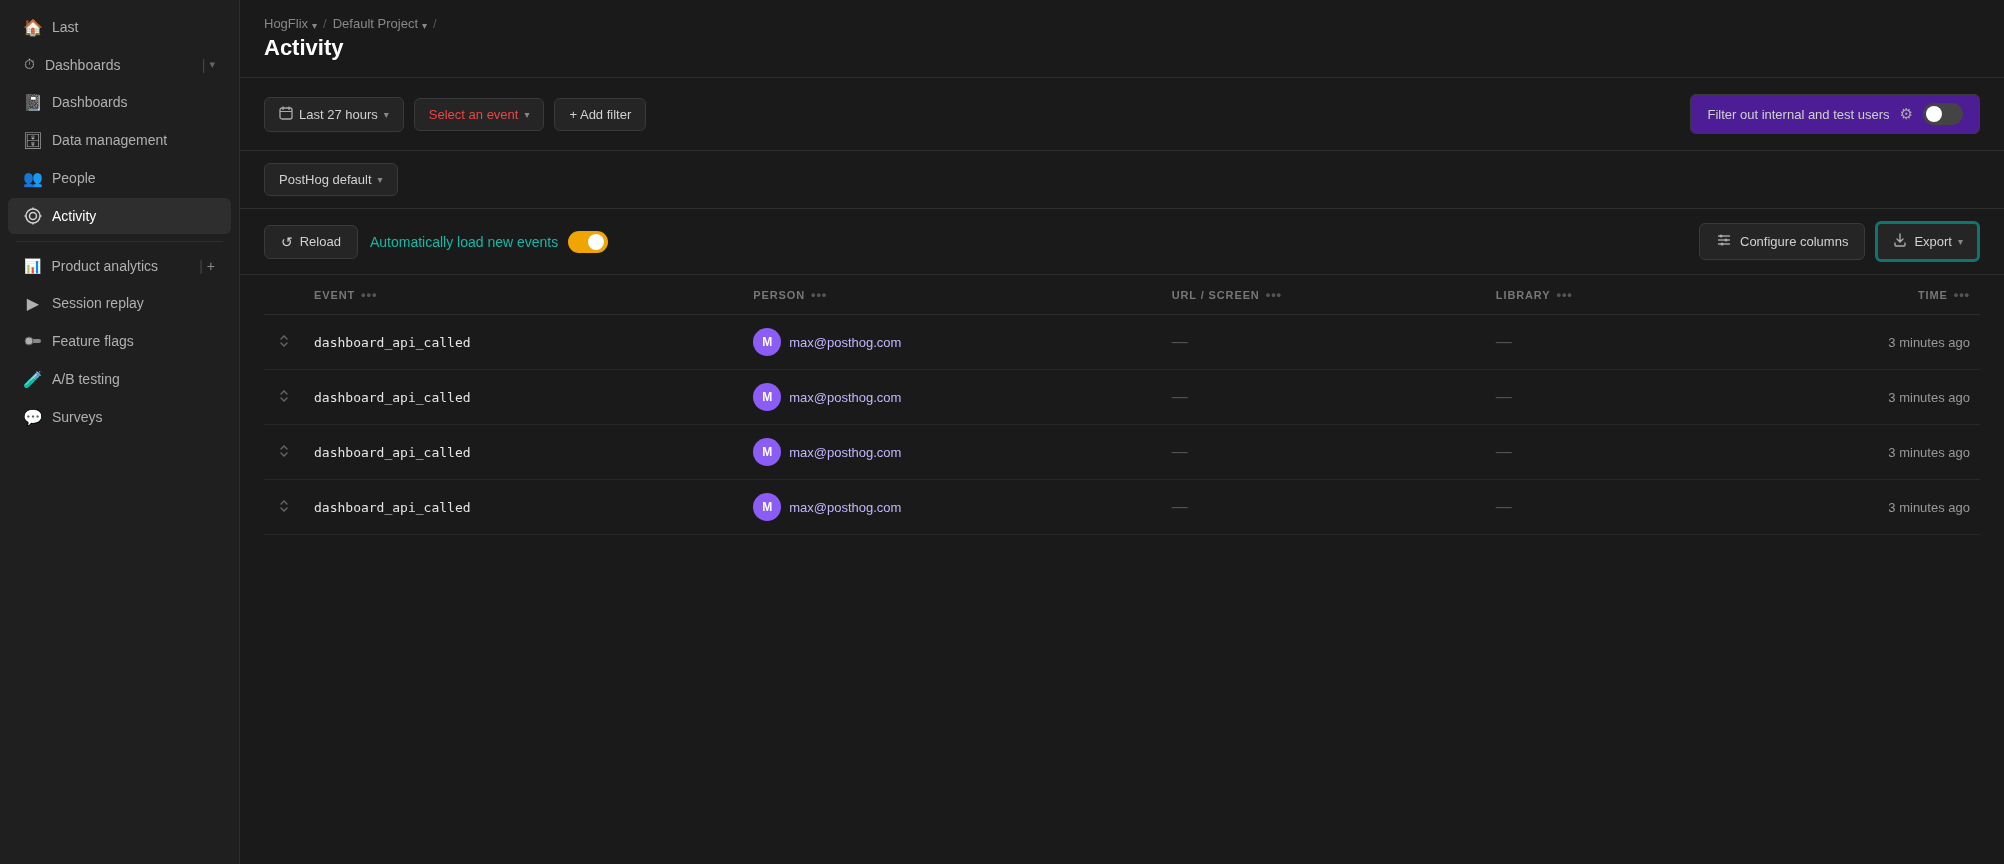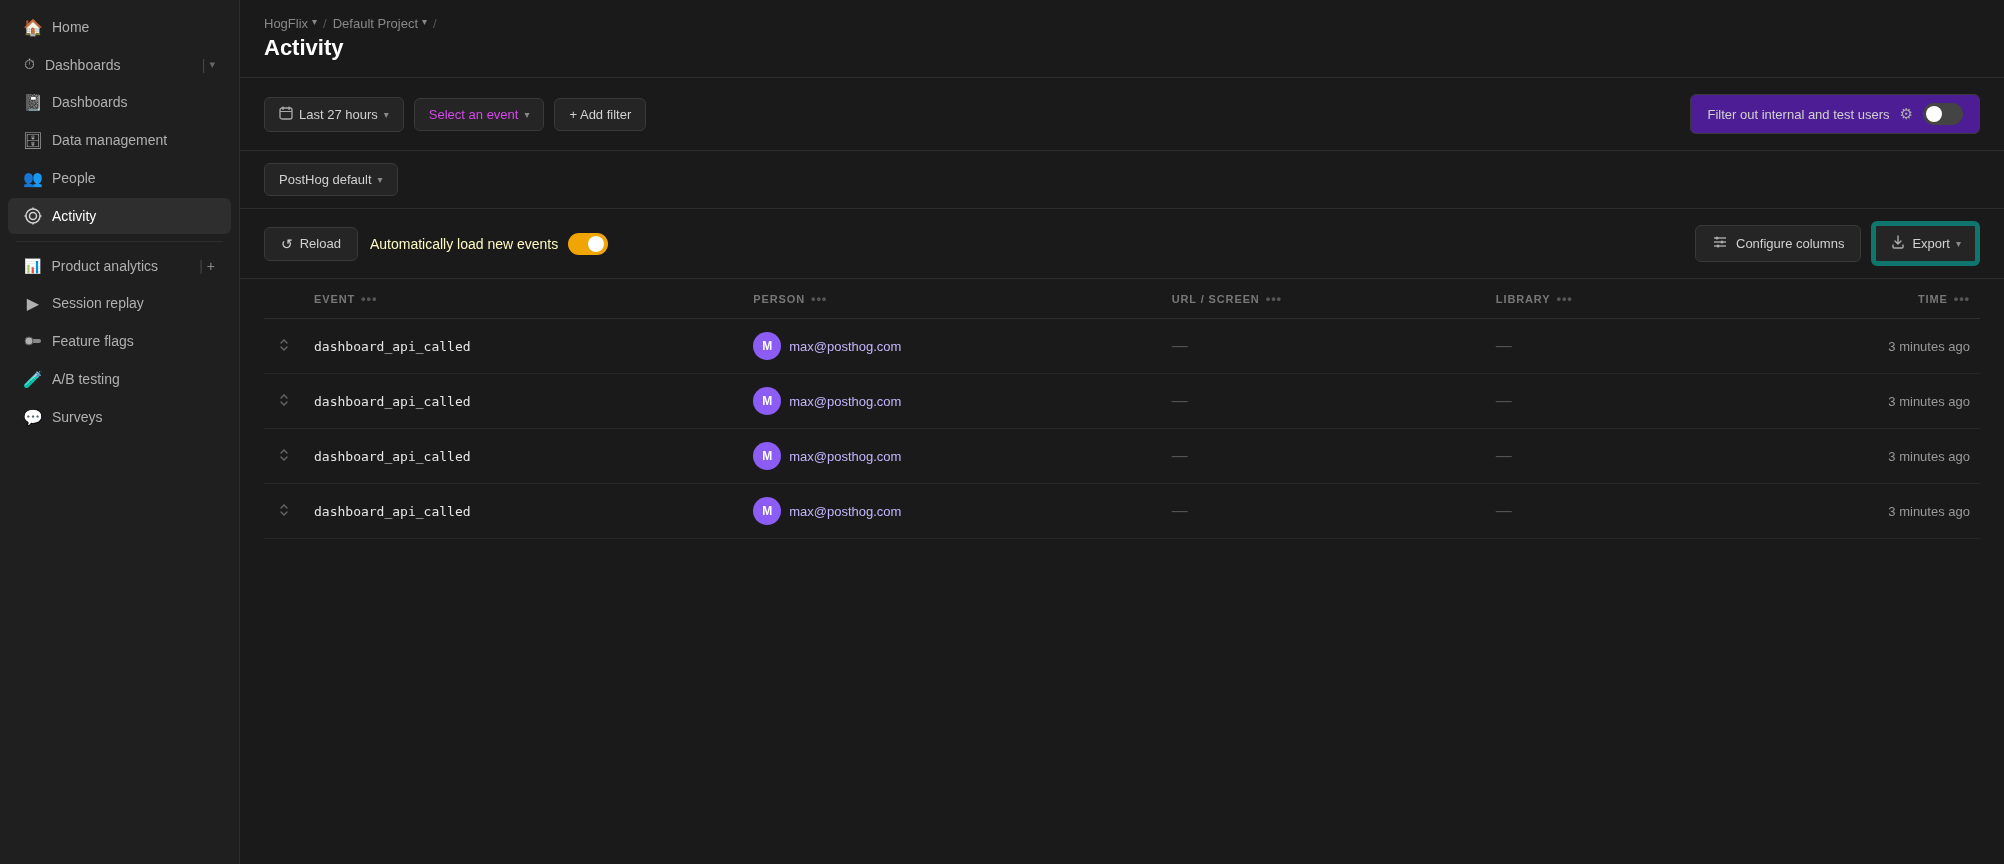--- a/index.html
+++ b/index.html
@@ -91,21 +91,21 @@
     .breadcrumb {
       display: flex;
       align-items: center;
       gap: 6px;
       font-size: 13px;
       color: #888;
       margin-bottom: 4px;
     }
     .breadcrumb-item {
       display: flex;
-      align-items: flex-start;
+      align-items: flex-end;
       gap: 4px;
       cursor: pointer;
     }
     .breadcrumb-sep { color: #555; }
     .page-title {
       font-size: 22px;
       font-weight: 700;
       color: #ffffff;
       margin-bottom: 16px;
     }
@@ -206,21 +206,21 @@
       background: #252525;
       color: #d1d1d1;
       cursor: pointer;
       font-size: 13px;
     }
     .auto-load-section {
       display: flex;
       align-items: center;
       gap: 10px;
       font-size: 14px;
-      color: #fef9c3;
+      color: #14b8a6;
     }
     .action-bar-right {
       margin-left: auto;
       display: flex;
       align-items: center;
       gap: 10px;
     }
     .btn-configure {
       display: flex;
       align-items: center;
@@ -232,21 +232,21 @@
       color: #d1d1d1;
       cursor: pointer;
       font-size: 13px;
     }
     .btn-export {
       display: flex;
       align-items: center;
       gap: 6px;
       padding: 8px 14px;
       border-radius: 6px;
-      border: 5px solid #0f766e;
+      border: 3px solid #0f766e;
       background: #252525;
       color: #d1d1d1;
       cursor: pointer;
       font-size: 13px;
     }
 
     
     .table-container {
       flex: 1;
       overflow-y: auto;
@@ -326,21 +326,21 @@
       font-size: 13px;
       text-align: right;
     }
   </style>
 </head>
 <body>
 
 <nav class="sidebar">
   <div class="sidebar-item">
     <span class="icon">🏠</span>
-    <span>Home</span>
+    <span>Last</span>
   </div>
   <div class="sidebar-section-header">
     <div class="sidebar-section-left">
       <span class="icon">⏱</span>
       <span>Dashboards</span>
     </div>
     <div class="sidebar-section-right">
       <span style="color:#444">|</span>
       <span style="font-size:11px;color:#666">▾</span>
     </div>
@@ -430,21 +430,21 @@
           <line x1="4" y1="0.5" x2="4" y2="4" stroke="#aaa" stroke-width="1.3"></line>
           <line x1="10" y1="0.5" x2="10" y2="4" stroke="#aaa" stroke-width="1.3"></line>
           <line x1="1" y1="5.5" x2="13" y2="5.5" stroke="#aaa" stroke-width="1"></line>
         </svg>
       </span>
       <span>Last 27 hours</span>
       <span style="font-size:10px;color:#888">▾</span>
     </button>
 
     <button class="btn">
-      <span style="color:#d946ef">Select an event</span>
+      <span style="color:#ef4444">Select an event</span>
       <span style="font-size:10px;color:#888">▾</span>
     </button>
 
     <button class="btn">
       <span>+ Add filter</span>
     </button>
 
     <div class="btn-filter-right" style="margin-left:auto">
       <span>Filter out internal and test users</span>
       <span style="font-size:15px;color:#aaa;cursor:pointer">⚙</span>

